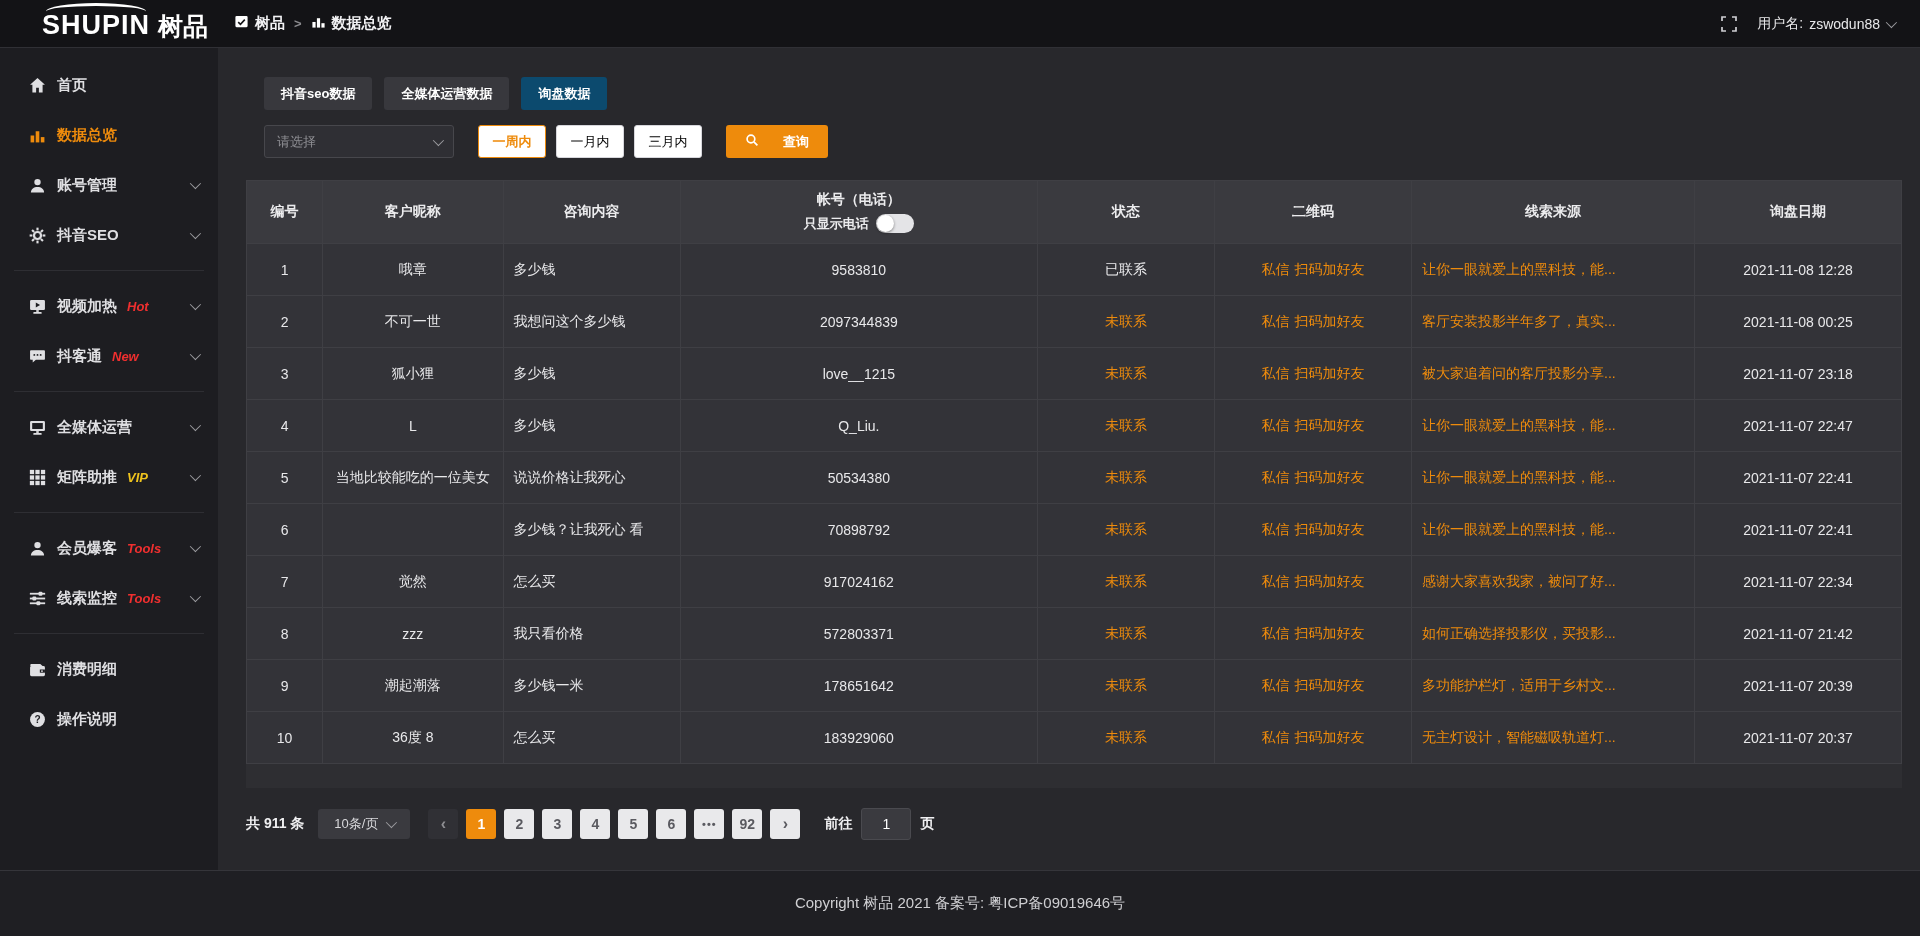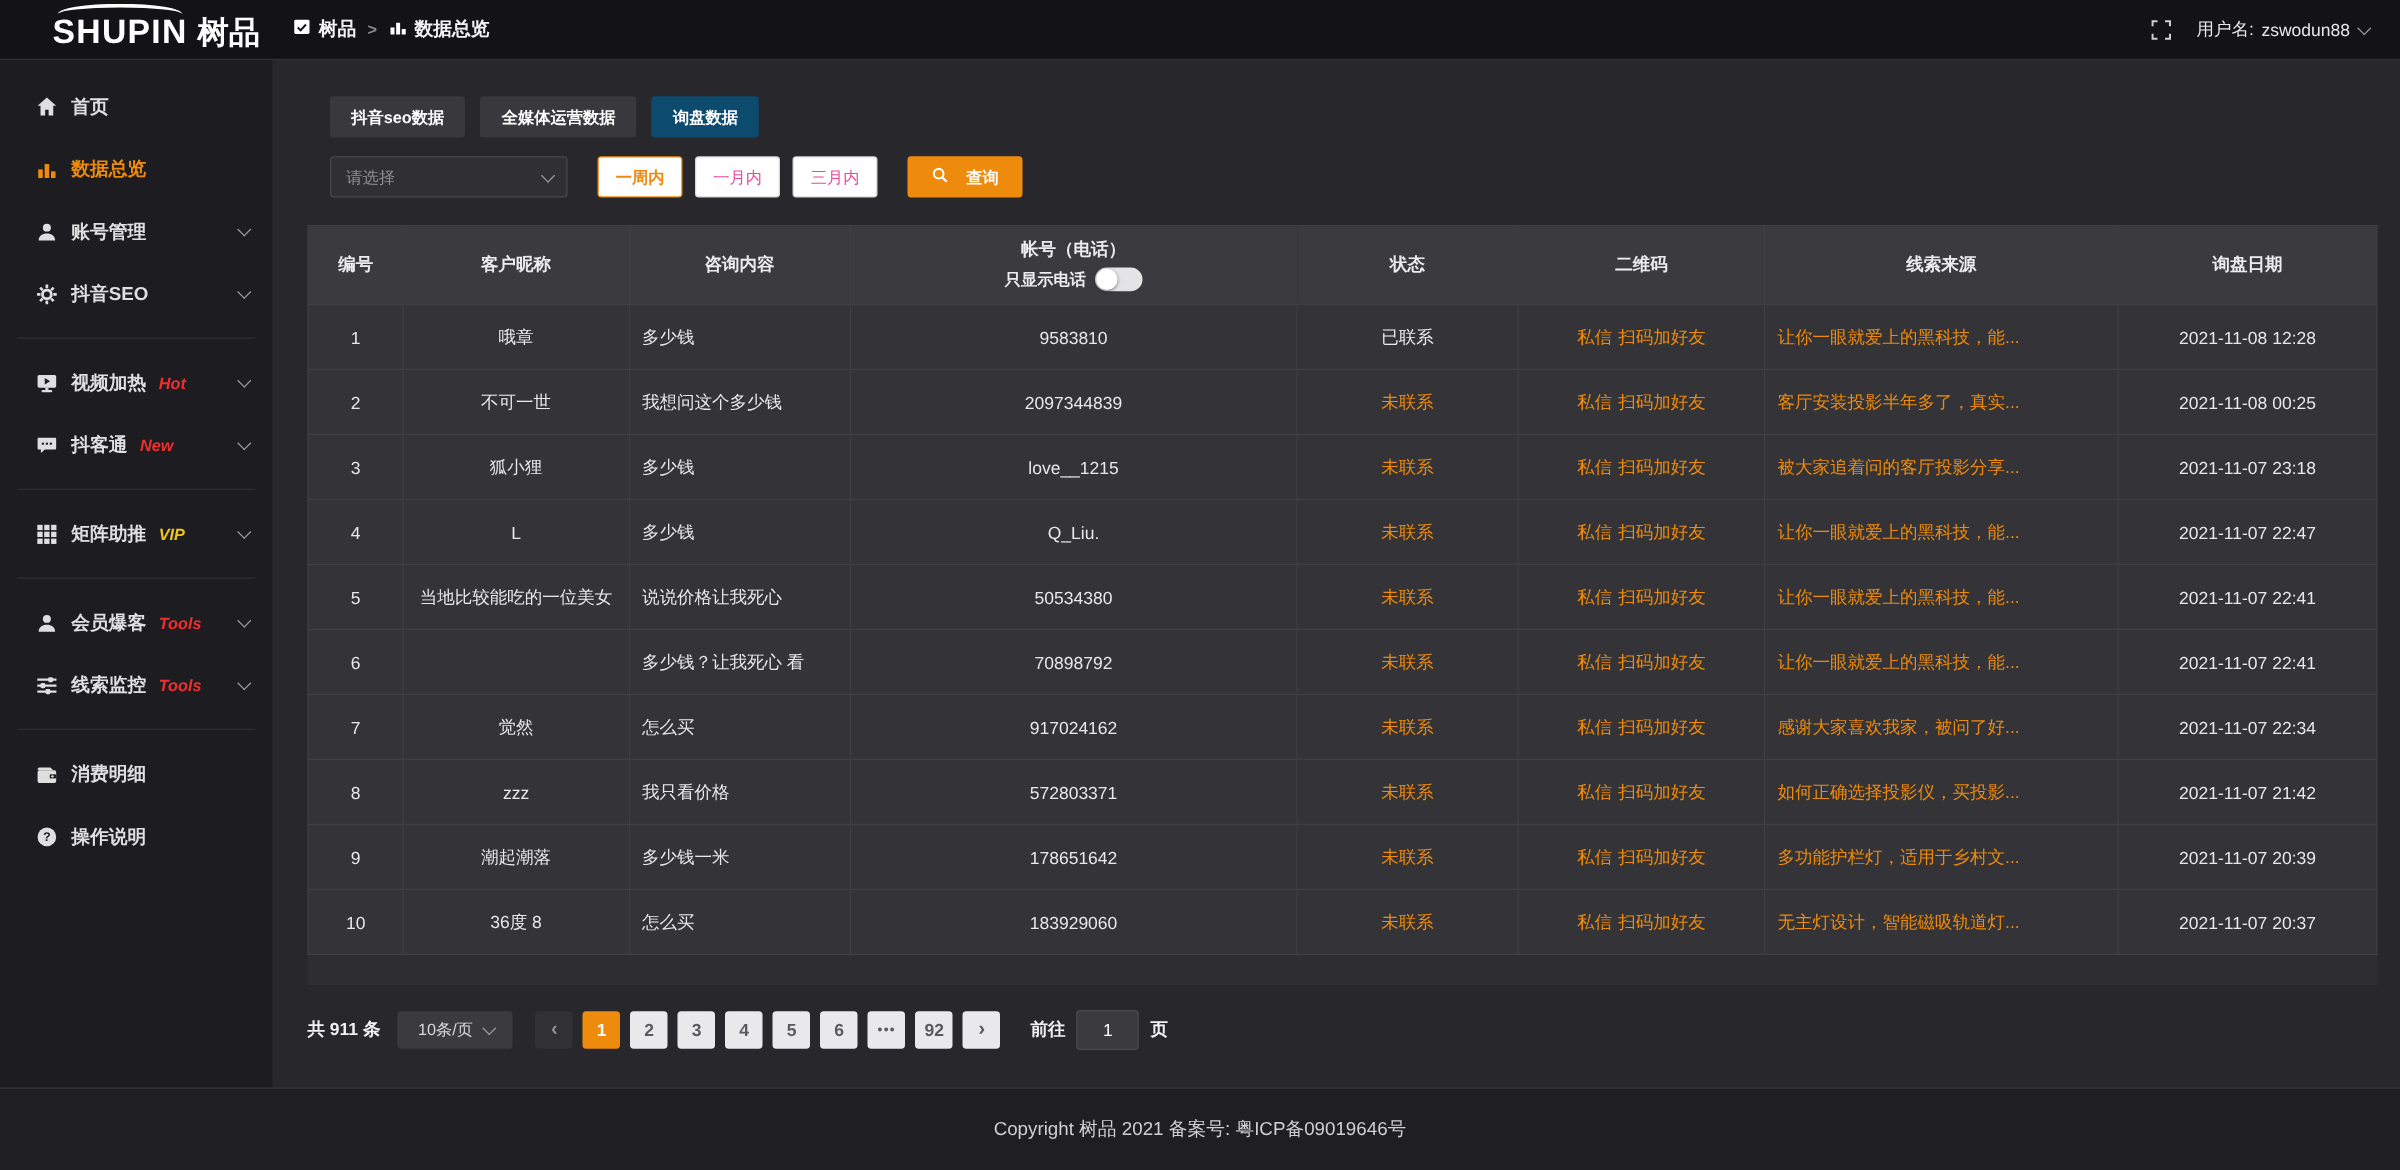--- a/index.html
+++ b/index.html
@@ -46,24 +46,24 @@
   .tabs{display:flex;gap:12px;margin-top:29px;margin-left:18px}
   .tab{height:33px;padding:0 17px;display:flex;align-items:center;background:#38383d;color:#fff;
        font-size:13px;font-weight:700;border-radius:3px;cursor:pointer}
   .tab.active{background:#0c4a6e}
 
   .filters{display:flex;align-items:center;margin-top:15px;margin-left:18px}
   .select{width:190px;height:33px;box-sizing:border-box;background:#2f2f34;border:1px solid #47474c;border-radius:3px;
           display:flex;align-items:center;justify-content:space-between;padding:0 12px;color:#8f8f94;font-size:13px;cursor:pointer}
   .range-group{display:flex;gap:10px;margin-left:24px}
   .range-btn{width:68px;height:33px;box-sizing:border-box;background:#fff;border:1px solid #d7d7dc;border-radius:3px;
-             display:flex;align-items:center;justify-content:center;font-size:13px;color:#ec4899;cursor:pointer}
+             display:flex;align-items:center;justify-content:center;font-size:13px;color:#000000;cursor:pointer}
   .range-btn.active{color:#ee8b0c;border-color:#ee8b0c;font-weight:700}
   .search-btn{height:33px;padding:0 19px;margin-left:24px;background:#ee8b0c;border-radius:3px;color:#fff;
-              font-size:13px;font-weight:700;display:flex;align-items:center;gap:14px;cursor:pointer}
+              font-size:13px;font-weight:700;display:flex;align-items:center;gap:24px;cursor:pointer}
 
   
   .table-card{margin-top:22px;background:#2e2e32;padding-bottom:24px}
   table{width:100%;border-collapse:collapse;table-layout:fixed}
   th,td{border:1px solid #3f3f44;overflow:hidden;white-space:nowrap;text-overflow:ellipsis}
   thead th{height:60px;background:#3a3a3f;font-size:14px;font-weight:700;color:#ececee;text-align:center}
   tbody td{height:49px;background:#333338;font-size:14px;color:#e8e8ea;text-align:center}
   .th-account-inner{display:flex;flex-direction:column;align-items:center;gap:5px}
   .th-toggle-line{display:flex;align-items:center;gap:7px;font-size:13px;font-weight:700}
   .toggle{width:38px;height:19px;border-radius:10px;background:#e4e4e7;position:relative;cursor:pointer;flex-shrink:0}
@@ -222,20 +222,32 @@
               </g>
             </svg>
           </span>
         <span class="s-label">抖客通</span>
         <span class="s-badge red">New</span>
         <span class="chev"></span>
       </div>
 
       <div class="side-div"></div>
 
+      <div class="side-item">
+        <span class="s-icon">
+            <svg viewBox="0 0 16 16">
+              <rect x="1" y="1.8" width="14" height="9.6" rx="1.2" fill="currentColor"></rect>
+              <rect x="3" y="3.8" width="10" height="5.6" fill="#1d1d21"></rect>
+              <rect x="6.8" y="11.4" width="2.4" height="1.7" fill="currentColor"></rect>
+              <rect x="4" y="13.2" width="8" height="1.7" rx="0.8" fill="currentColor"></rect>
+            </svg>
+          </span>
+        <span class="s-label">全媒体运营</span>
+        <span class="chev"></span>
+      </div>
 
       <div class="side-item">
         <span class="s-icon">
             <svg viewBox="0 0 16 16" fill="currentColor">
               <rect x="0.8" y="0.8" width="4" height="4"></rect>
               <rect x="6" y="0.8" width="4" height="4"></rect>
               <rect x="11.2" y="0.8" width="4" height="4"></rect>
               <rect x="0.8" y="6" width="4" height="4"></rect>
               <rect x="6" y="6" width="4" height="4"></rect>
               <rect x="11.2" y="6" width="4" height="4"></rect>

